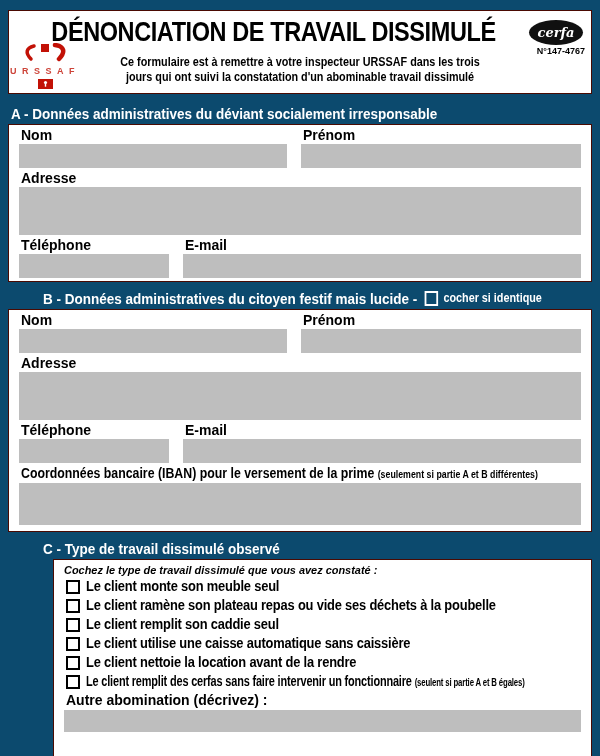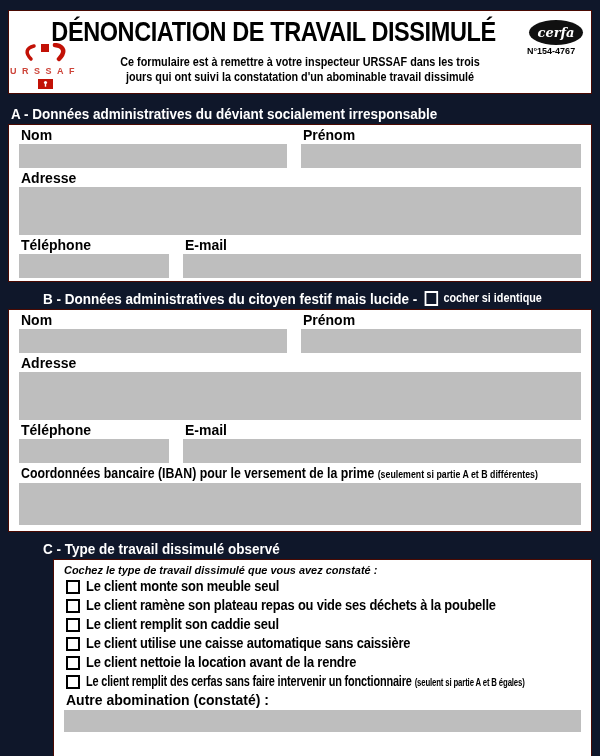--- a/index.html
+++ b/index.html
@@ -1,31 +1,31 @@
 <!DOCTYPE html>
 <html><head>
 <meta charset="utf-8">
 <style>
   html,body{margin:0;padding:0;}
   body{font-family:"Liberation Sans","DejaVu Sans",sans-serif;}
   .page{
-    width:600px;height:756px;background:#0f172a;box-sizing:border-box;
+    width:600px;height:756px;background:#0c4a6e;box-sizing:border-box;
     padding:10px 8px 8px 8px;overflow:hidden;position:relative;
   }
   .whitebox{
     background:#fff;border:1px solid #4a0a02;box-sizing:border-box;
     position:relative;
   }
   
   .header{height:84px;}
   .title-wrap{position:absolute;left:12px;right:66px;top:4px;height:34px;
     display:flex;justify-content:center;align-items:center;overflow:hidden;}
   .form-title{font-size:28px;font-weight:bold;letter-spacing:-0.5px;white-space:nowrap;
     transform:scaleX(0.84);color:#000;}
-  .cerfa{position:absolute;right:6px;top:9px;width:58px;text-align:left;}
+  .cerfa{position:absolute;right:6px;top:9px;width:58px;text-align:right;}
   .cerfa-oval{width:54px;height:25px;background:#101010;border-radius:50%;
     display:flex;align-items:center;justify-content:center;margin:0 auto;}
   .cerfa-oval span{color:#fff;font-style:italic;font-weight:bold;
     font-family:"DejaVu Serif",serif;font-size:13px;}
   .cerfa-num{font-size:9px;font-weight:bold;color:#000;margin-top:1px;white-space:nowrap;}
   .urssaf{position:absolute;left:0;top:32px;}
   .subtitle{position:absolute;left:85px;right:85px;top:44px;text-align:center;
     font-size:12px;font-weight:bold;line-height:15px;transform:scaleX(0.9);
     white-space:nowrap;color:#000;}
   
@@ -72,21 +72,21 @@
 <div class="page">
 
   <div class="whitebox header">
     <div class="title-wrap">
       <div class="form-title">DÉNONCIATION DE TRAVAIL DISSIMULÉ</div>
     </div>
     <div class="cerfa">
       <div class="cerfa-oval">
         <span>cerfa</span>
       </div>
-      <div class="cerfa-num">N°154-4767</div>
+      <div class="cerfa-num">N°147-4767</div>
     </div>
     <div class="urssaf">
       <svg width="76" height="50" viewBox="0 0 76 50">
         <path d="M22 16 C16 10 17 5 25 3" stroke="#C21106" stroke-width="3.5" fill="none" stroke-linecap="round"></path>
         <rect x="32" y="1" width="8" height="8" fill="#C21106"></rect>
         <path d="M46 2 C55 3 57 9 50 16" stroke="#C21106" stroke-width="4.5" fill="none" stroke-linecap="round"></path>
         <text x="1" y="31" fill="#CD4439" font-size="9" font-weight="bold" letter-spacing="5.5" font-family="Liberation Sans, sans-serif">URSSAF</text>
         <rect x="29" y="36" width="15" height="10" fill="#C21106"></rect>
         <circle cx="36.5" cy="39.5" r="1.6" fill="#fff"></circle>
         <rect x="35.8" y="40.5" width="1.4" height="3.2" fill="#fff"></rect>
@@ -196,17 +196,17 @@
     </div>
     <div class="c-item">
       <span class="c-cbx"></span>
       <span class="c-txt">Le client nettoie la location avant de la rendre</span>
     </div>
     <div class="c-item tight">
       <span class="c-cbx"></span>
       <span class="c-txt"><span>Le client remplit des cerfas sans faire intervenir un fonctionnaire</span> <span class="note">(seulent si partie A et B égales)</span></span>
     </div>
 
-    <div class="other-label">Autre abomination (constaté) :</div>
+    <div class="other-label">Autre abomination (décrivez) :</div>
     <div class="gbox h22" style="margin-top:1px;"></div>
   </div>
 
 </div>
 
 </body></html>

